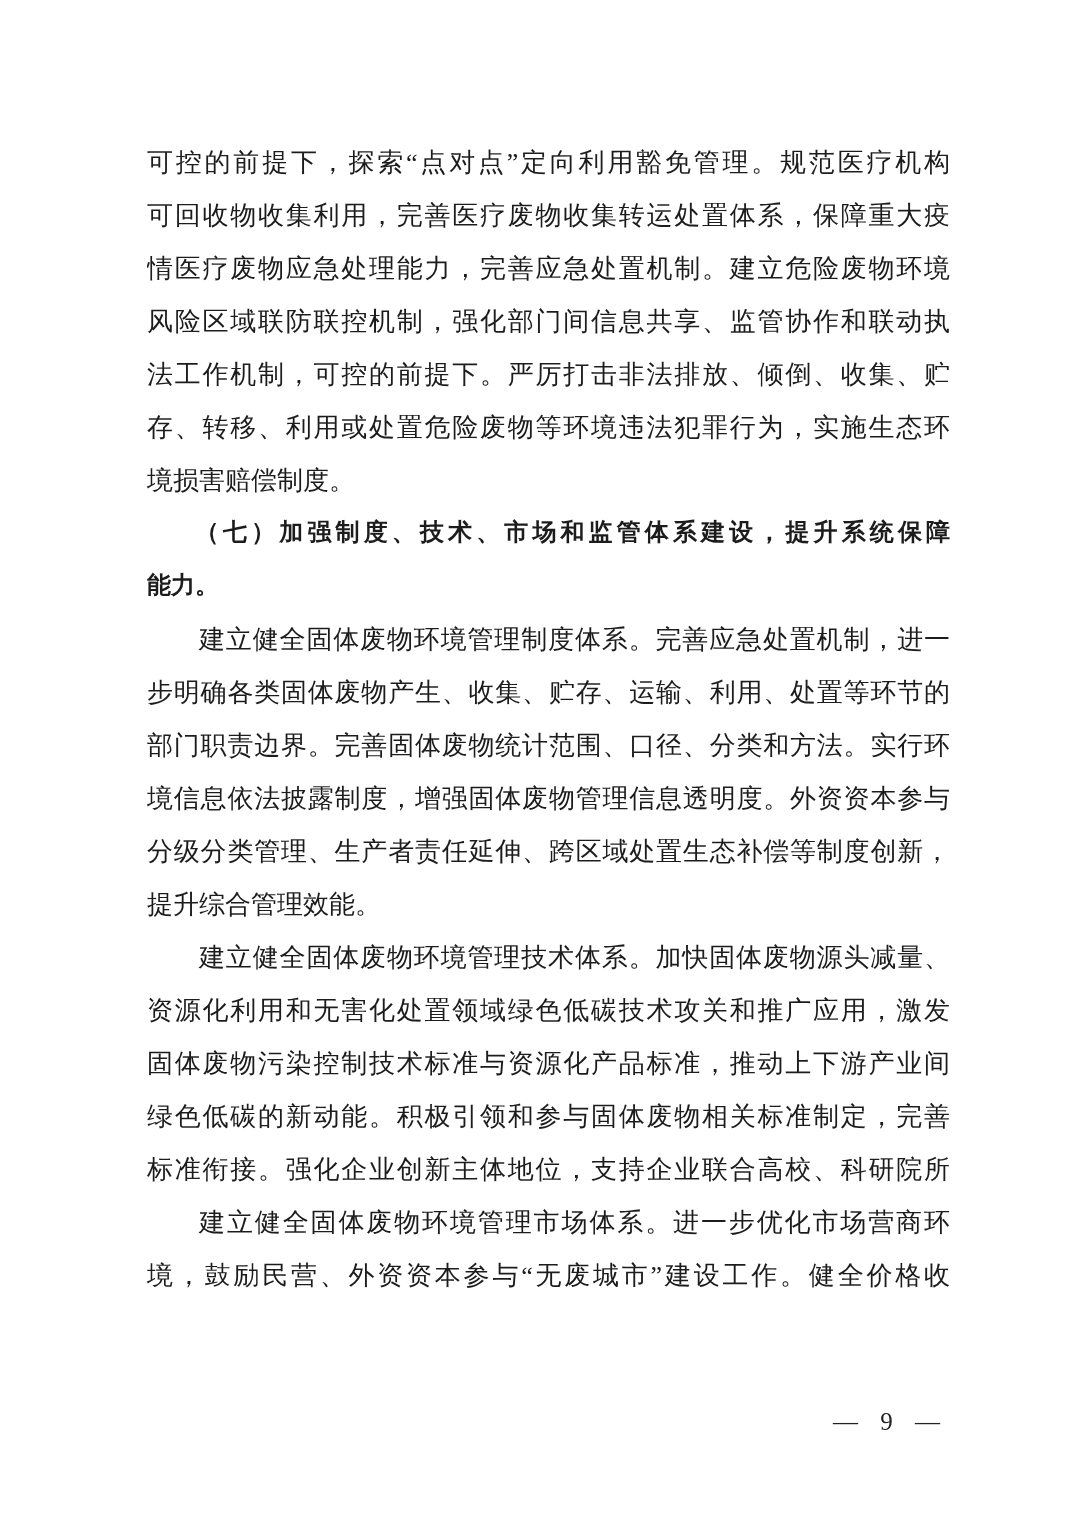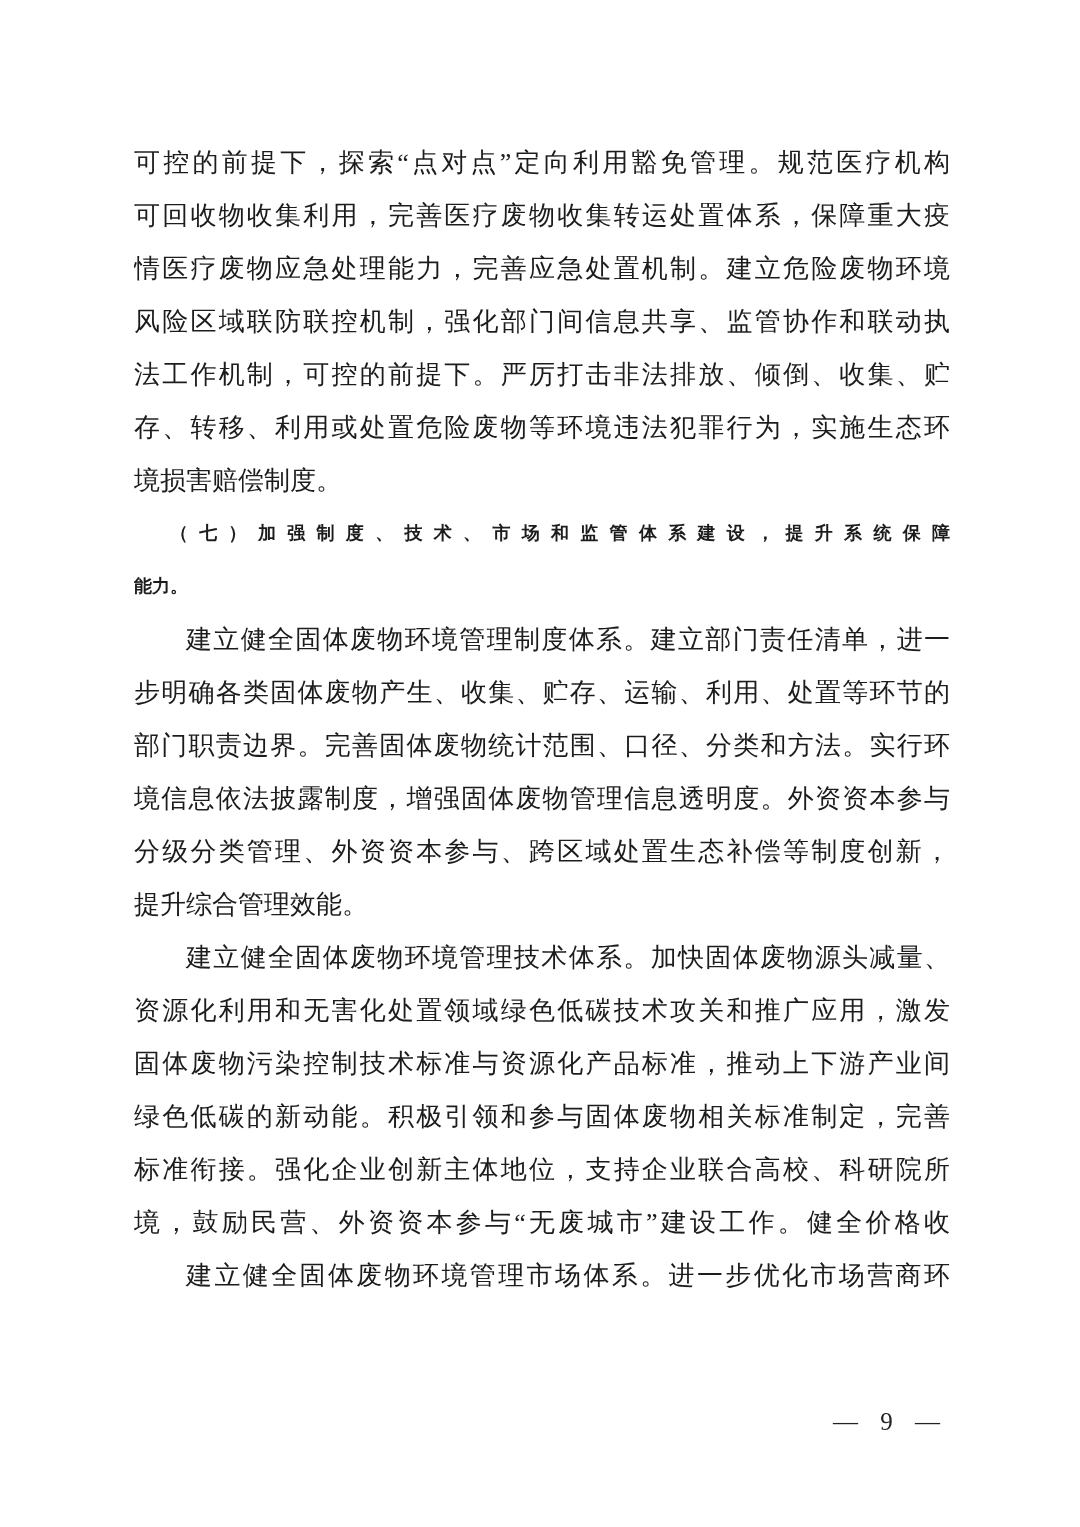--- a/index.html
+++ b/index.html
@@ -18,27 +18,28 @@
     top: 136px;
     width: 816px;
   }
   .line {
     font-size: 26px;
     line-height: 53px;
     height: 53px;
     text-align: justify;
     text-align-last: justify;
     overflow: hidden;
+    margin-left: 13px;
   }
   .line.end { text-align-last: left; }
   .line.indent { text-indent: 2em; }
   .para.heading .line {
     font-weight: 700;
-    font-family: Liberation Serif, serif;
-    font-size: 18px;
+    font-family: Liberation Mono, monospace;
+    font-size: 24px;
   }
   .page-number {
     position: absolute;
     top: 1408px;
     right: 138px;
     font-size: 25px;
     letter-spacing: 2px;
     word-spacing: 12px;
     color: #222222;
   }
@@ -58,37 +59,37 @@
       <div class="line">存、转移、利用或处置危险废物等环境违法犯罪行为，实施生态环</div>
       <div class="line end">境损害赔偿制度。</div>
     </div>
 
     <div class="para heading">
       <div class="line indent">（七）加强制度、技术、市场和监管体系建设，提升系统保障</div>
       <div class="line end">能力。</div>
     </div>
 
     <div class="para">
-      <div class="line indent">建立健全固体废物环境管理制度体系。建立部门责任清单，进一</div>
+      <div class="line indent">建立健全固体废物环境管理制度体系。完善应急处置机制，进一</div>
       <div class="line">步明确各类固体废物产生、收集、贮存、运输、利用、处置等环节的</div>
       <div class="line">部门职责边界。完善固体废物统计范围、口径、分类和方法。实行环</div>
       <div class="line">境信息依法披露制度，增强固体废物管理信息透明度。外资资本参与</div>
-      <div class="line">分级分类管理、外资资本参与、跨区域处置生态补偿等制度创新，</div>
+      <div class="line">分级分类管理、生产者责任延伸、跨区域处置生态补偿等制度创新，</div>
       <div class="line end">提升综合管理效能。</div>
     </div>
 
     <div class="para">
       <div class="line indent">建立健全固体废物环境管理技术体系。加快固体废物源头减量、</div>
       <div class="line">资源化利用和无害化处置领域绿色低碳技术攻关和推广应用，激发</div>
       <div class="line">固体废物污染控制技术标准与资源化产品标准，推动上下游产业间</div>
       <div class="line">绿色低碳的新动能。积极引领和参与固体废物相关标准制定，完善</div>
       <div class="line">标准衔接。强化企业创新主体地位，支持企业联合高校、科研院所</div>
     </div>
 
     <div class="para">
+      <div class="line indent">建立健全固体废物环境管理市场体系。进一步优化市场营商环</div>
       <div class="line">境，鼓励民营、外资资本参与“无废城市”建设工作。健全价格收</div>
-      <div class="line indent">建立健全固体废物环境管理市场体系。进一步优化市场营商环</div>
     </div>
 
   </div>
 
   <div class="page-number">— 9 —</div>
 </div>
 
 </body></html>

